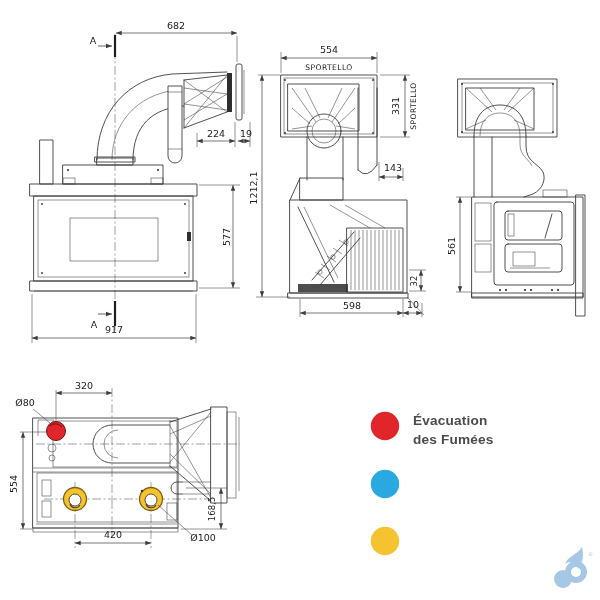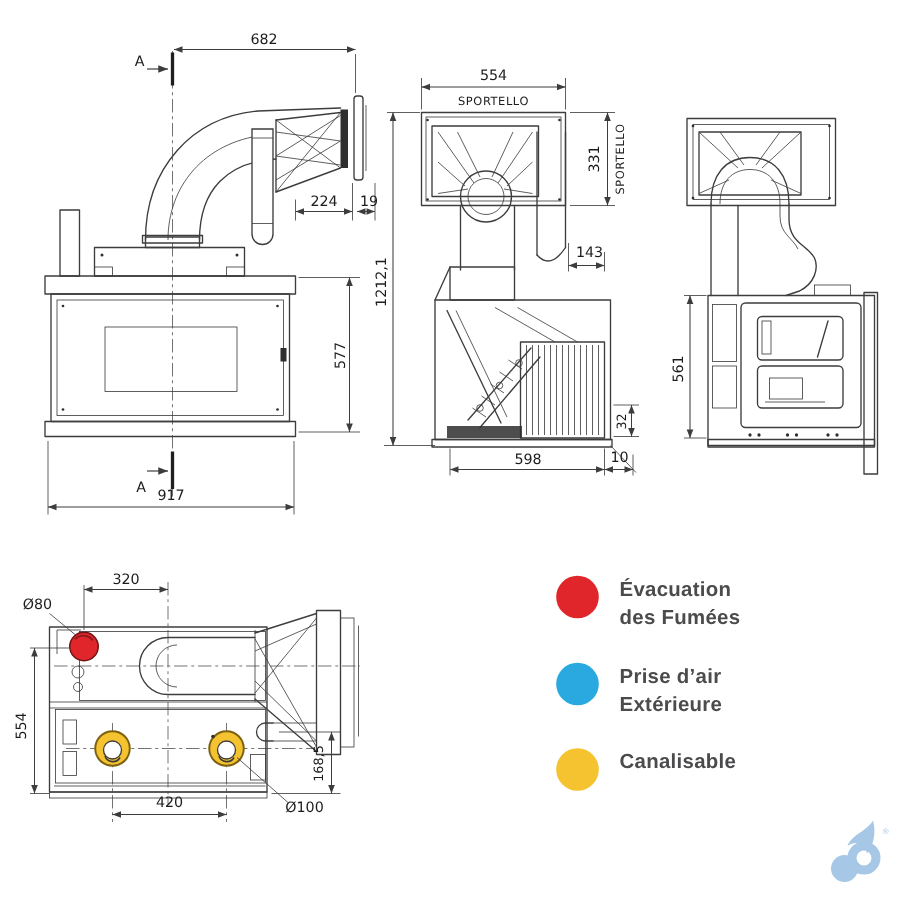--- a/index.html
+++ b/index.html
@@ -14,21 +14,21 @@
   .dimE{fill:none;stroke:#3d3d3d;stroke-width:0.8;marker-end:url(#ar);}
   .ext{fill:none;stroke:#3d3d3d;stroke-width:0.55;}
   .cl{fill:none;stroke:#555;stroke-width:0.55;stroke-dasharray:9 2.5 2 2.5;}
   .tick{stroke:#1e1e1e;stroke-width:2.2;}
   .dk{fill:#2e2e2e;stroke:none;}
   .wh{fill:#fff;stroke:#3d3d3d;stroke-width:0.9;}
   .dt{font-family:"DejaVu Sans",sans-serif;font-size:9.5px;fill:#1c1c1c;text-anchor:middle;}
   .dts{font-family:"DejaVu Sans",sans-serif;font-size:8.5px;fill:#1c1c1c;text-anchor:middle;}
   .lbl{font-family:"DejaVu Sans",sans-serif;font-size:7.6px;fill:#1c1c1c;text-anchor:middle;letter-spacing:.4px;}
   
-  .legend-item{position:absolute;left:370px;display:flex;gap:13px;align-items:flex-start;}
+  .legend-item{position:absolute;left:370px;display:flex;gap:13px;align-items:flex-start;margin-top:28px;}
   .legend-text{font-size:13.6px;font-weight:bold;color:#4b4b4d;line-height:19px;letter-spacing:.2px;}
   #logo{position:absolute;left:551px;top:543px;}
   .reg{font-family:"DejaVu Sans",sans-serif;font-size:5px;}
 </style>
 </head>
 <body>
 
 <div class="stage">
 
 <svg id="drawing" width="600" height="600" viewBox="0 0 600 600">
@@ -376,31 +376,26 @@
     </svg>
     <div class="legend-text">
       <div>Évacuation</div>
       <div>des Fumées</div>
     </div>
   </div>
   <div class="legend-item" style="top:441px">
     <svg width="30" height="30">
       <circle cx="15" cy="15" r="14.2" fill="#29a9e0"></circle>
     </svg>
-    <div class="legend-text">
-      <div>Prise d’air</div>
-      <div>Extérieure</div>
-    </div>
   </div>
   <div class="legend-item" style="top:498px">
     <svg width="30" height="30">
       <circle cx="15" cy="15" r="14.2" fill="#f5c32f"></circle>
     </svg>
     <div class="legend-text">
-      <div>Canalisable</div>
     </div>
   </div>
 </div>
 
 <svg id="logo" width="46" height="50" viewBox="0 0 46 50">
   <circle cx="25" cy="29" r="8" fill="none" stroke-width="6" stroke="#a6c7e6"></circle>
   <path d="M31,4 C26,12 17,13 14,21 C19,17 26,19 27,26 C32,20 33,11 31,4 Z" fill="#a6c7e6"></path>
   <circle cx="12" cy="36" r="9" fill="#a6c7e6"></circle>
   <text class="reg" x="37" y="13" fill="#a6c7e6">®</text>
 </svg>

